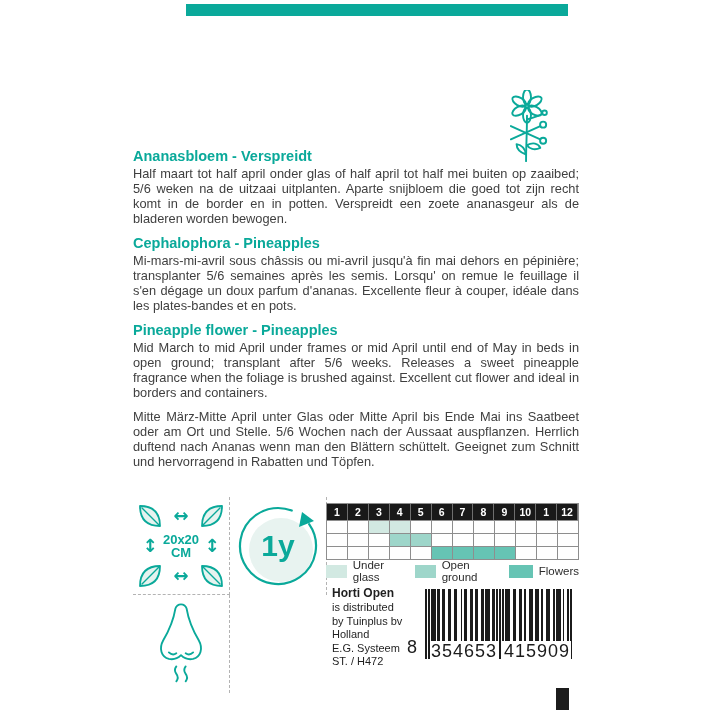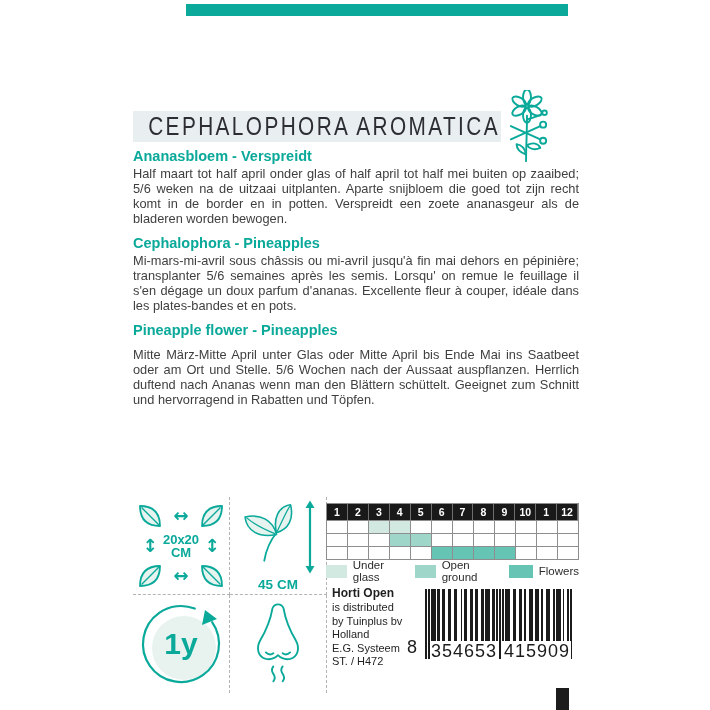--- a/index.html
+++ b/index.html
@@ -73,23 +73,20 @@
   svg .st { stroke:var(--accent); fill:none; stroke-width:2; stroke-linecap:round; stroke-linejoin:round; }
   svg .lf { stroke:var(--accent); fill:#e6f3ef; stroke-width:1.8; stroke-linejoin:round; }
 </style>
 </head>
 <body>
 
 <div class="page">
 
   <div class="topbar"></div>
 
-  <div class="band">
-    <span class="band-title">CEPHALOPHORA AROMATICA</span>
-  </div>
 
   <div class="cutflower">
     <svg width="48" height="74" viewBox="0 0 50 78">
       <g class="st">
         <ellipse cx="25" cy="7.5" rx="4.2" ry="8"></ellipse>
         <ellipse cx="25" cy="7.5" rx="4.2" ry="8" transform="rotate(60 25 17)"></ellipse>
         <ellipse cx="25" cy="7.5" rx="4.2" ry="8" transform="rotate(120 25 17)"></ellipse>
         <ellipse cx="25" cy="7.5" rx="4.2" ry="8" transform="rotate(180 25 17)"></ellipse>
         <ellipse cx="25" cy="7.5" rx="4.2" ry="8" transform="rotate(240 25 17)"></ellipse>
         <ellipse cx="25" cy="7.5" rx="4.2" ry="8" transform="rotate(300 25 17)"></ellipse>
@@ -111,20 +108,21 @@
     <div class="sec">
       <div class="sec-h">Ananasbloem - Verspreidt</div>
       <div class="sec-b">Half maart tot half april onder glas of half april tot half mei buiten op zaaibed; 5/6 weken na de uitzaai uitplanten. Aparte snijbloem die goed tot zijn recht komt in de border en in potten. Verspreidt een zoete ananasgeur als de bladeren worden bewogen.</div>
     </div>
     <div class="sec">
       <div class="sec-h">Cephalophora - Pineapples</div>
       <div class="sec-b">Mi-mars-mi-avril sous châssis ou mi-avril jusqu'à fin mai dehors en pépinière; transplanter 5/6 semaines après les semis. Lorsqu' on remue le feuillage il s'en dégage un doux parfum d'ananas. Excellente fleur à couper, idéale dans les plates-bandes et en pots.</div>
     </div>
     <div class="sec">
       <div class="sec-h">Pineapple flower - Pineapples</div>
+      <div class="sec-b">Mid March to mid April under frames or mid April until end of May in beds in open ground; transplant after 5/6 weeks. Releases a sweet pineapple fragrance when the foliage is brushed against. Excellent cut flower and ideal in borders and containers.</div>
     </div>
     <div class="sec">
       <div class="sec-b">Mitte März-Mitte April unter Glas oder Mitte April bis Ende Mai ins Saatbeet oder am Ort und Stelle. 5/6 Wochen nach der Aussaat auspflanzen. Herrlich duftend nach Ananas wenn man den Blättern schüttelt. Geeignet zum Schnitt und hervorragend in Rabatten und Töpfen.</div>
     </div>
   </div>
 
   <div class="icon-grid">
 
     <div class="icell br bb">
       <div class="sp-grid">
@@ -148,39 +146,20 @@
             <path class="st" style="stroke-width:1.4" d="M4 22 C10 16 16 10 21 5"></path>
           </svg>
         <span class="arrow">↔</span>
         <svg class="flipy" width="26" height="26" viewBox="0 0 26 26">
             <path class="lf" d="M3 23 C3 10 10 3 23 3 C23 16 16 23 3 23 Z"></path>
             <path class="st" style="stroke-width:1.4" d="M4 22 C10 16 16 10 21 5"></path>
           </svg>
       </div>
     </div>
 
-    <div class="icell br bb">
-      <div class="ht-cell">
-        <div class="ht-row">
-          <svg width="56" height="64" viewBox="0 0 64 72">
-            <path class="st" d="M30 70 C32 58 36 48 44 38"></path>
-            <path class="lf" d="M44 40 C24 44 10 36 8 20 C26 16 40 24 44 40 Z"></path>
-            <path class="st" style="stroke-width:1.4" d="M42 39 C30 34 18 28 10 21"></path>
-            <path class="lf" d="M44 38 C40 22 46 8 60 6 C64 22 58 34 44 38 Z"></path>
-            <path class="st" style="stroke-width:1.4" d="M45 36 C50 26 54 16 59 8"></path>
-          </svg>
-          <svg width="16" height="76" viewBox="0 0 16 76">
-            <line x1="8" y1="8" x2="8" y2="68" stroke="var(--accent)" stroke-width="2.2"></line>
-            <path d="M8 1.5 L3.5 9 L12.5 9 Z" fill="var(--accent)"></path>
-            <path d="M8 74.5 L3.5 67 L12.5 67 Z" fill="var(--accent)"></path>
-          </svg>
-        </div>
-        <div class="ht-label">45 CM</div>
-      </div>
-    </div>
 
     <div class="icell br">
       <div class="viab">
         <svg width="84" height="84" viewBox="0 0 84 84">
           <circle cx="45" cy="46" r="32" fill="#e8f3f0"></circle>
           <circle cx="42" cy="42" r="38" fill="none" stroke="var(--accent)" stroke-width="2.2" stroke-linecap="round" stroke-dasharray="216 23" transform="rotate(-35 42 42)"></circle>
           <path d="M66 8 L78 17 L63 23 Z" fill="var(--accent)"></path>
         </svg>
         <div class="viab-txt">1y</div>
       </div>

